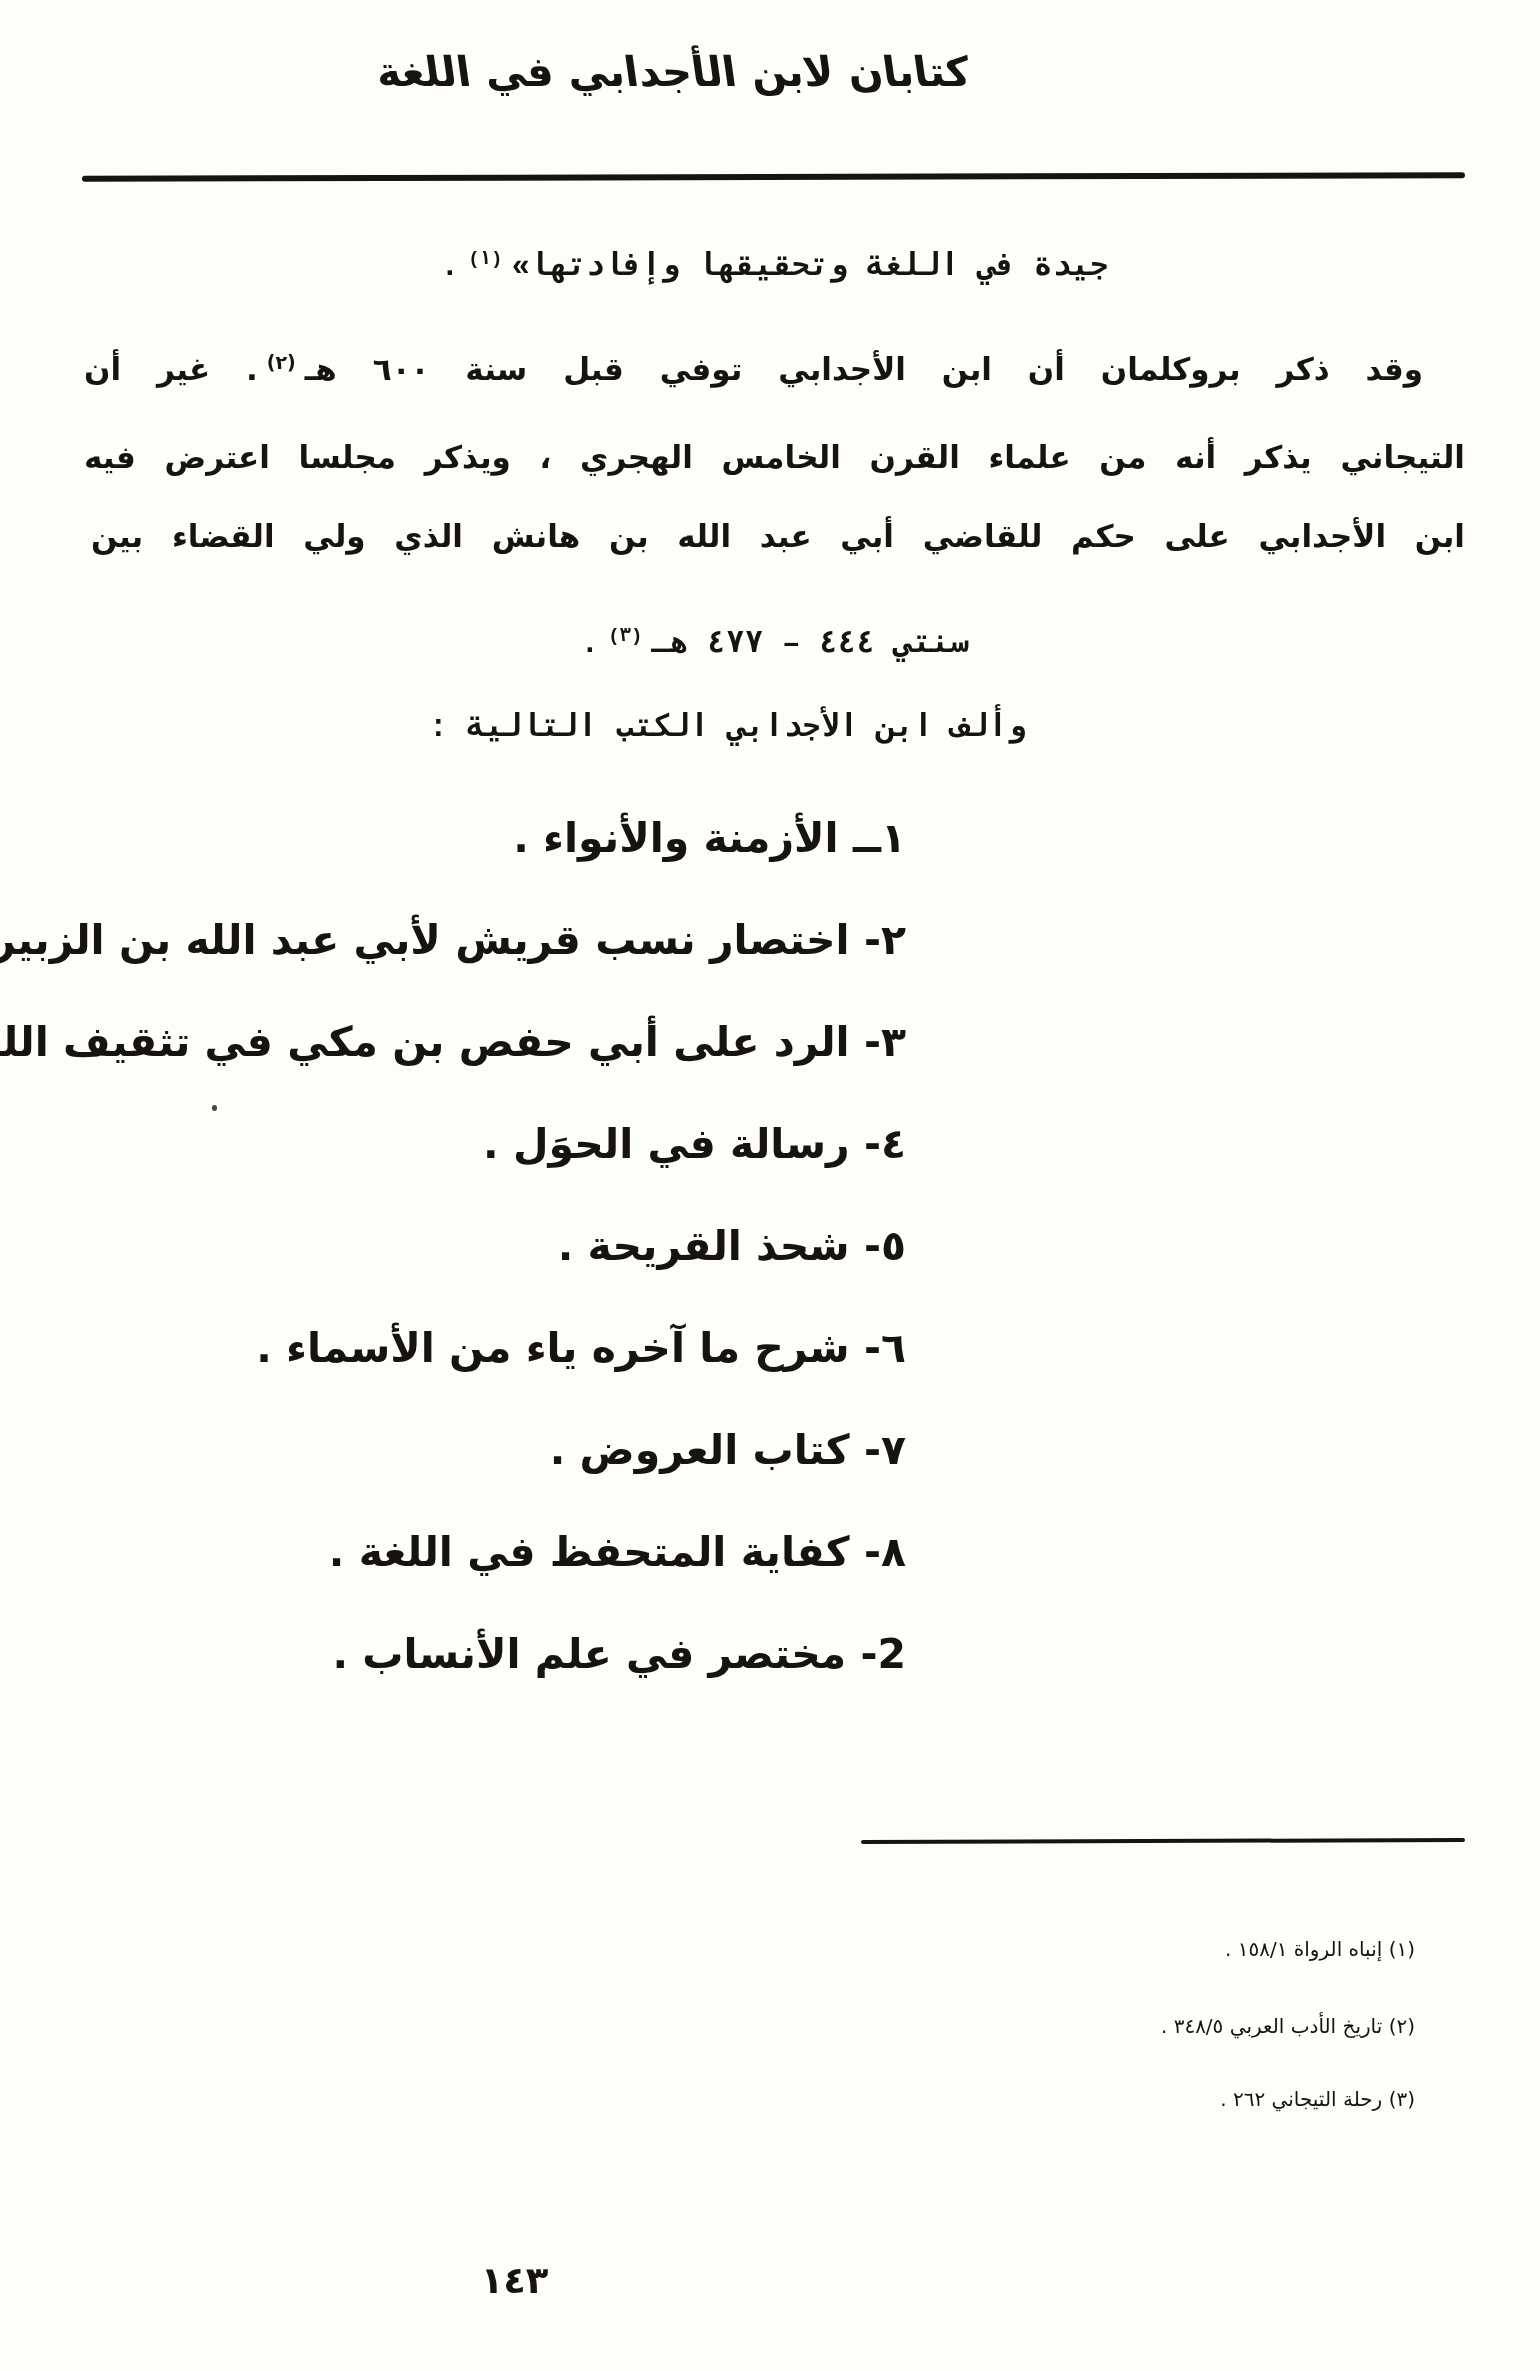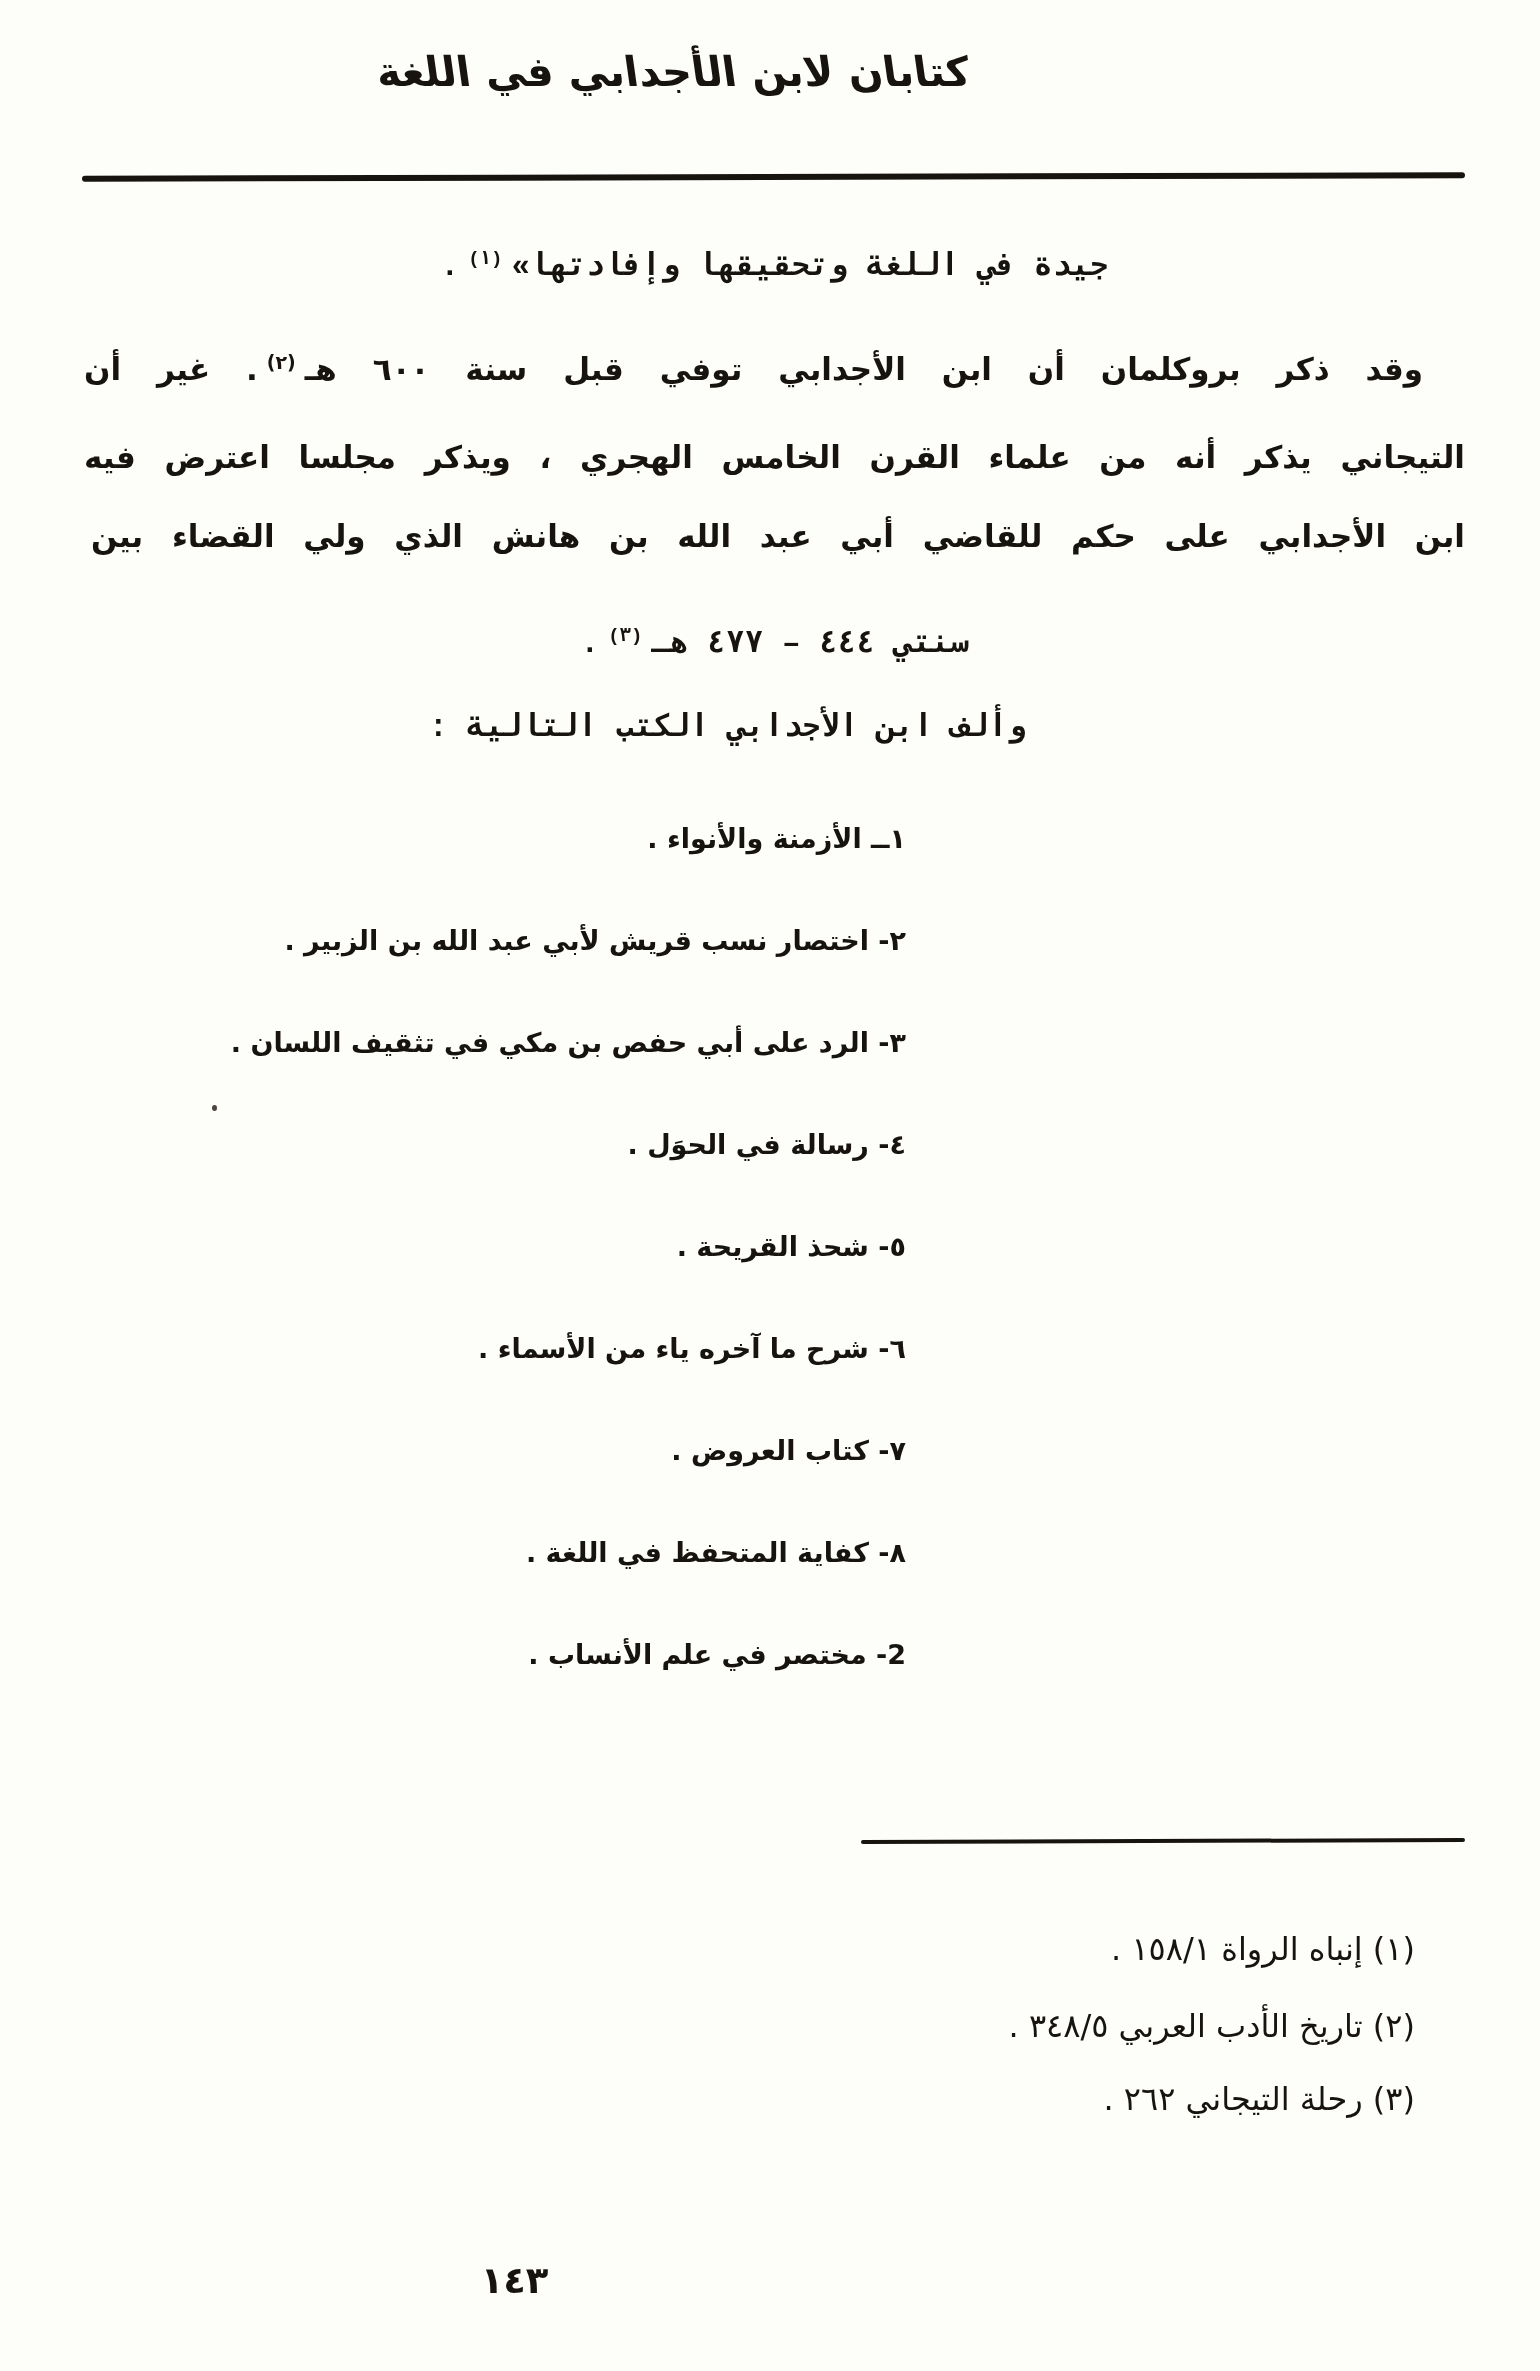--- a/index.html
+++ b/index.html
@@ -44,28 +44,28 @@
   .indent1 { padding-right:42px; }
   .fnref {
     font-size:19px;
     vertical-align:super;
     margin:0 9px;
     letter-spacing:3px;
     white-space:nowrap;
   }
   .list-item {
     right:634px;
-    font-size:27px; font-weight:bold;
+    font-size:41px; font-weight:bold;
     line-height:63px;
     text-align:right;
     white-space:nowrap;
   }
   .footnote {
     right:125px;
-    font-size:32px; font-weight:normal;
+    font-size:20px; font-weight:normal;
     line-height:48px;
     text-align:left;
     white-space:nowrap;
     letter-spacing:0.5px;
   }
   .page-number {
     top:2259px; left:450px; width:129px;
     text-align:center;
     font-size:37px; font-weight:bold;
   }

